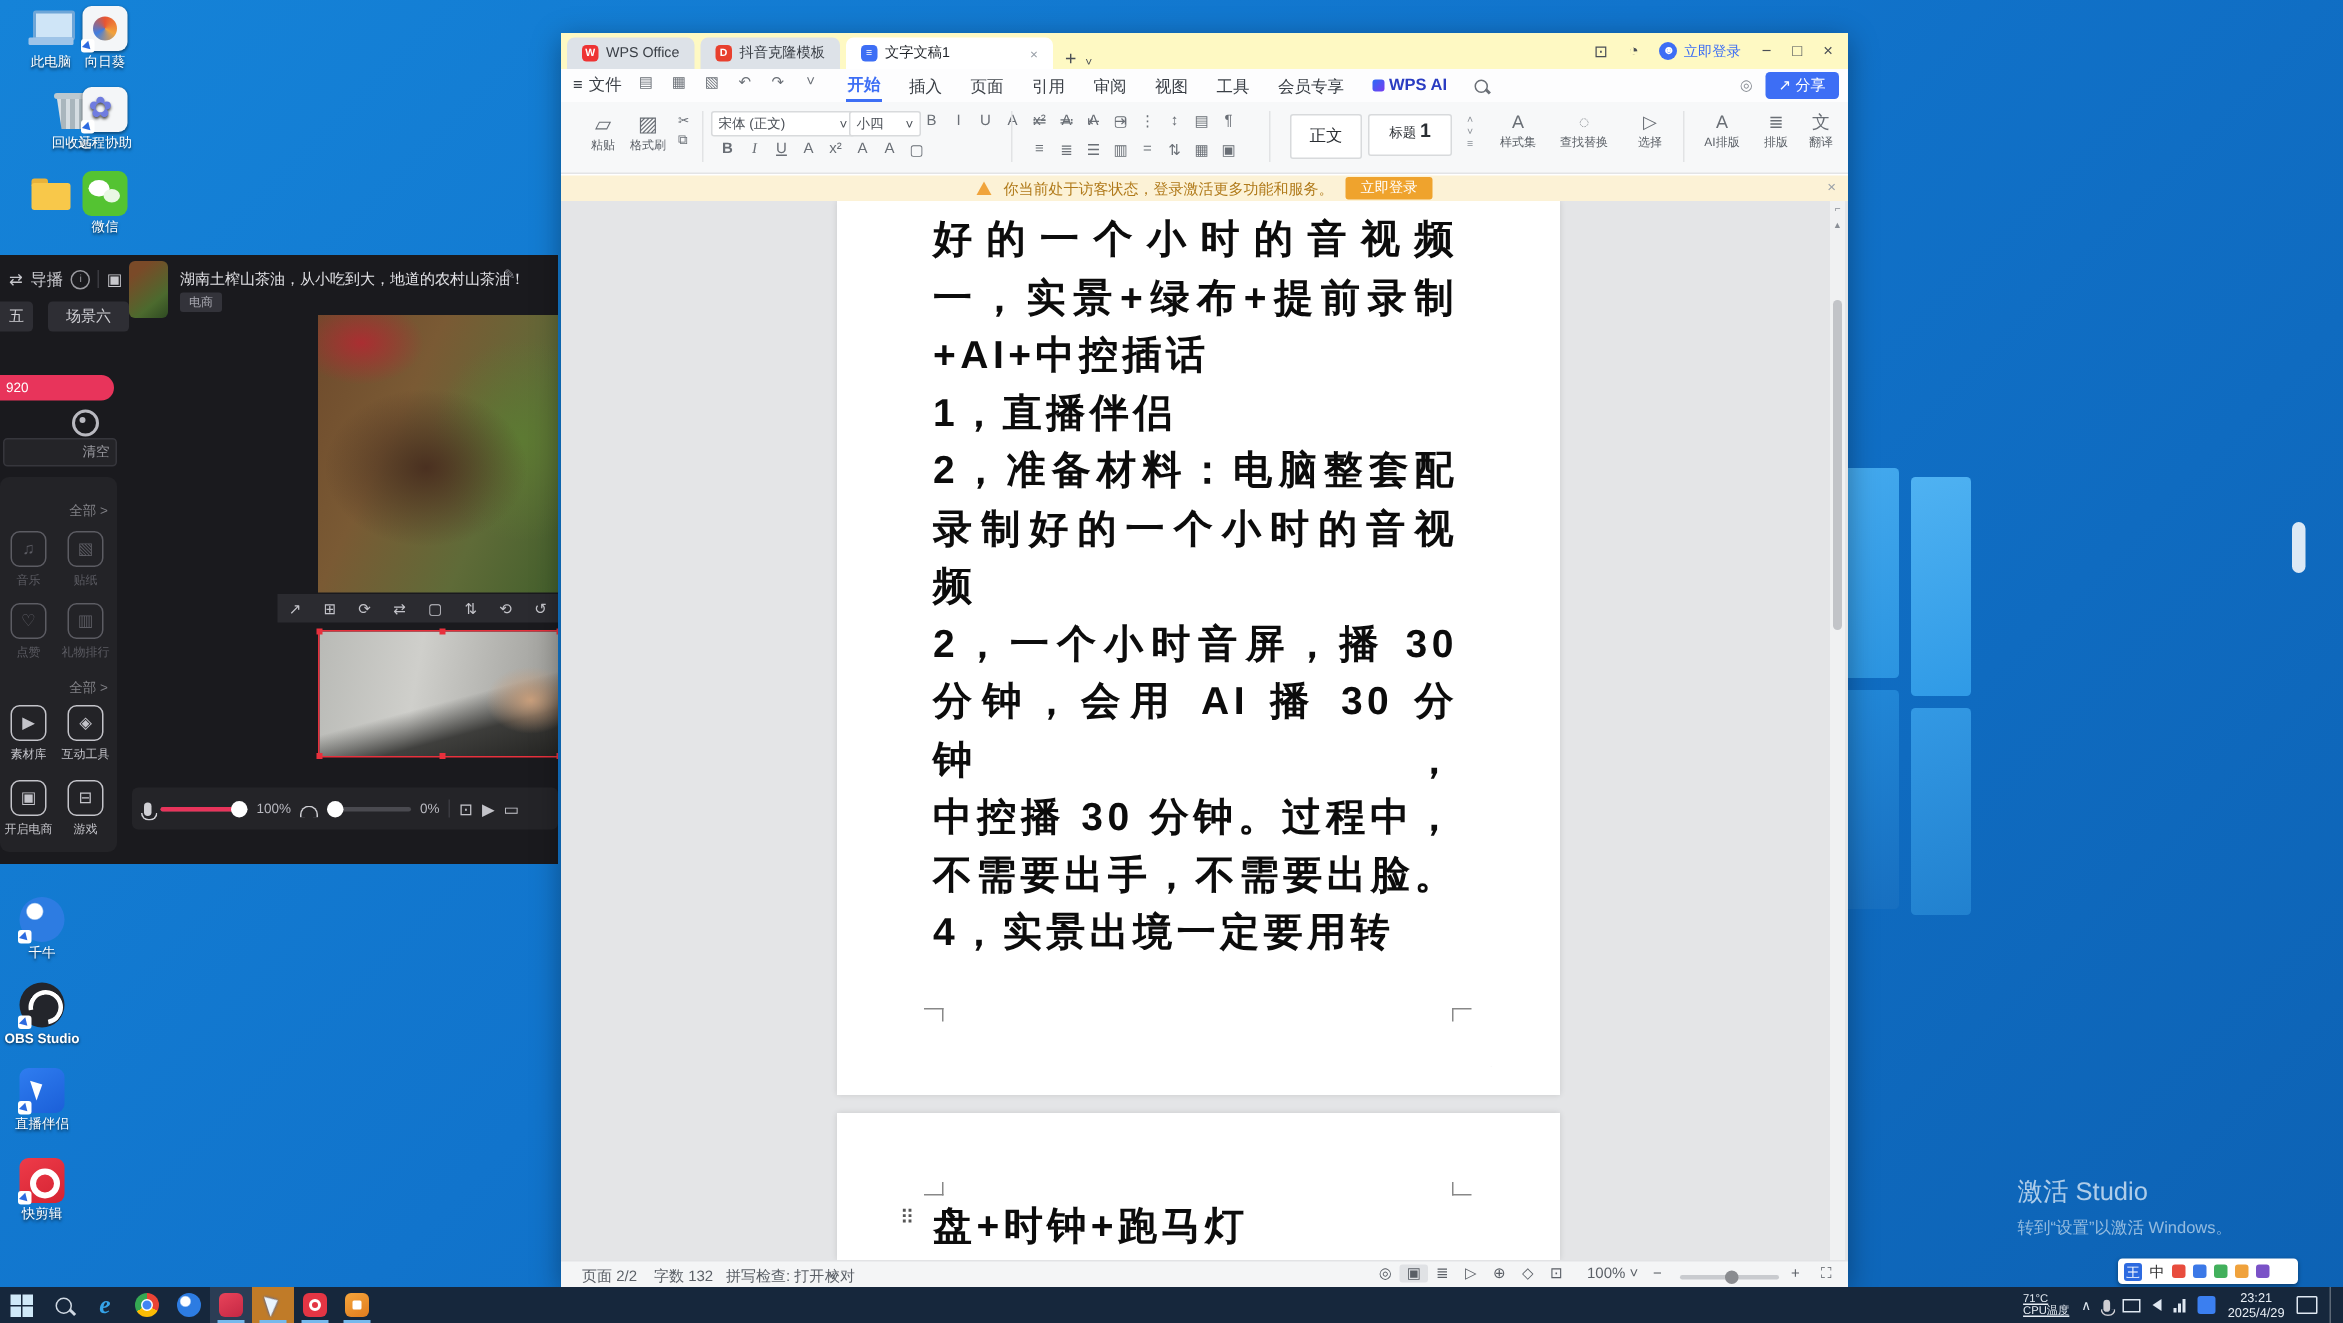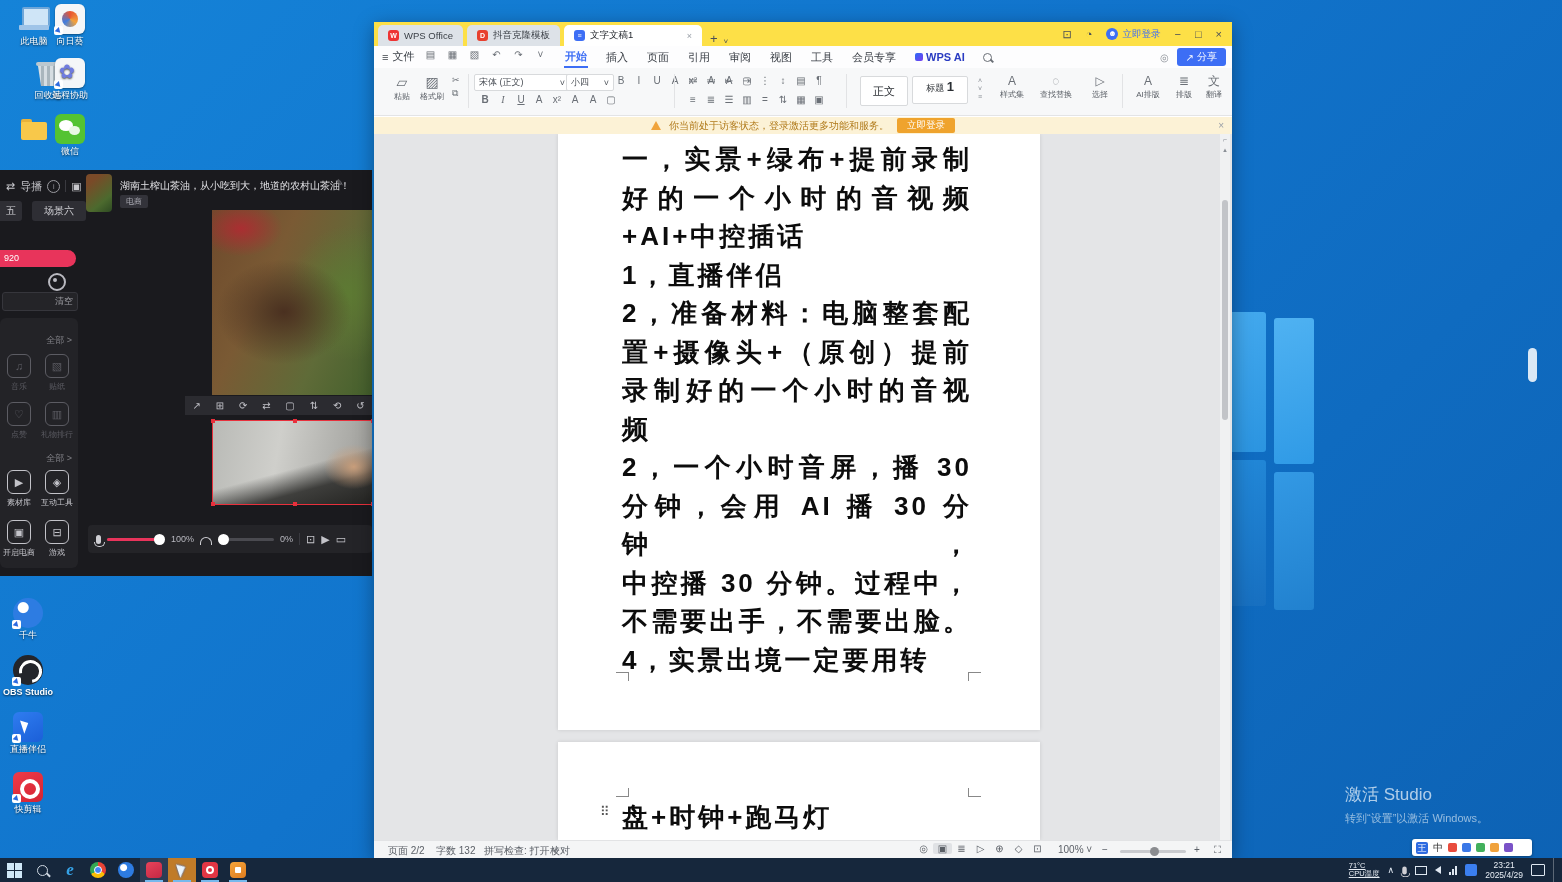--- a/index.html
+++ b/index.html
@@ -88,21 +88,21 @@
   .mic:after{content:"";position:absolute;left:-2px;top:7px;width:9px;height:4px;border:1px solid #cfcfd4;border-top:none;border-radius:0 0 5px 5px;}
   .slider{position:relative;height:3px;border-radius:2px;background:#4a4a50;}
   .slider .fill{position:absolute;left:0;top:0;height:3px;background:#e8345b;border-radius:2px;}
   .slider .knob{position:absolute;top:-4px;width:11px;height:11px;background:#fff;border-radius:50%;}
   .pct{font-size:9px;color:#b9b9c0;}
   .phones{width:10px;height:7px;border:1.5px solid #cfcfd4;border-bottom:none;border-radius:6px 6px 0 0;margin-top:3px;}
   .cbtn{font-size:11px;color:#c3c3c9;}
 
   
   .wps{position:absolute;left:374px;top:22px;width:858px;height:836px;background:#fff;box-shadow:0 4px 18px rgba(0,0,0,.35);}
-  .tabbar{position:absolute;left:0;top:0;width:100%;height:24px;background:#fde047;display:flex;align-items:flex-end;}
+  .tabbar{position:absolute;left:0;top:0;width:100%;height:24px;background:#fef9c3;display:flex;align-items:flex-end;}
   .wtab{height:21px;display:flex;align-items:center;gap:5px;padding:0 10px;font-size:9.5px;color:#3a3f46;background:#dde2e8;border-radius:5px 5px 0 0;margin-left:4px;}
   .wtab.active{background:#fff;color:#1f2329;width:118px;position:relative;}
   .wtab .ticon{width:11px;height:11px;border-radius:3px;font-size:7px;line-height:11px;text-align:center;color:#fff;}
   .ti-wps{background:#e33;font-weight:bold;}
   .ti-dy{background:#e8402e;border-radius:50%;font-weight:bold;}
   .ti-doc{background:#3d6ef5;}
   .wtab .x{margin-left:auto;color:#9aa0a8;font-size:9px;}
   .newtab{font-size:13px;color:#4a4f56;margin-left:8px;}
   .carets{font-size:8px;color:#4a4f56;margin-left:6px;}
   .winctl{position:absolute;right:0;top:0;height:24px;display:flex;align-items:center;gap:14px;padding-right:10px;font-size:11px;color:#4a4f56;}
@@ -566,26 +566,25 @@
     <div class="notice">
       <span class="ntri"></span>
       <span>你当前处于访客状态，登录激活更多功能和服务。</span>
       <span class="nbtn">立即登录</span>
       <span class="nclose">×</span>
     </div>
 
     <div class="docarea">
       <div class="page p1">
         <div class="p1text">
+          <div>好的一个小时的音视频</div>
           <div>一，实景+绿布+提前录制</div>
-          <div>好的一个小时的音视频</div>
           <div class="nj">+AI+中控插话</div>
           <div class="nj">1，直播伴侣</div>
           <div>2，准备材料：电脑整套配</div>
-          <div>置+摄像头+（原创）提前</div>
           <div>录制好的一个小时的音视</div>
           <div class="nj">频</div>
           <div>2，一个小时音屏，播 30</div>
           <div>分钟，会用 AI 播 30 分钟，</div>
           <div>中控播 30 分钟。过程中，</div>
           <div>不需要出手，不需要出脸。</div>
           <div class="nj">4，实景出境一定要用转</div>
         </div>
         <span class="cmark" style="left:58px;top:538px;border-top-width:1px;border-right-width:1px;"></span>
         <span class="cmark" style="left:410px;top:538px;border-top-width:1px;border-left-width:1px;"></span>

